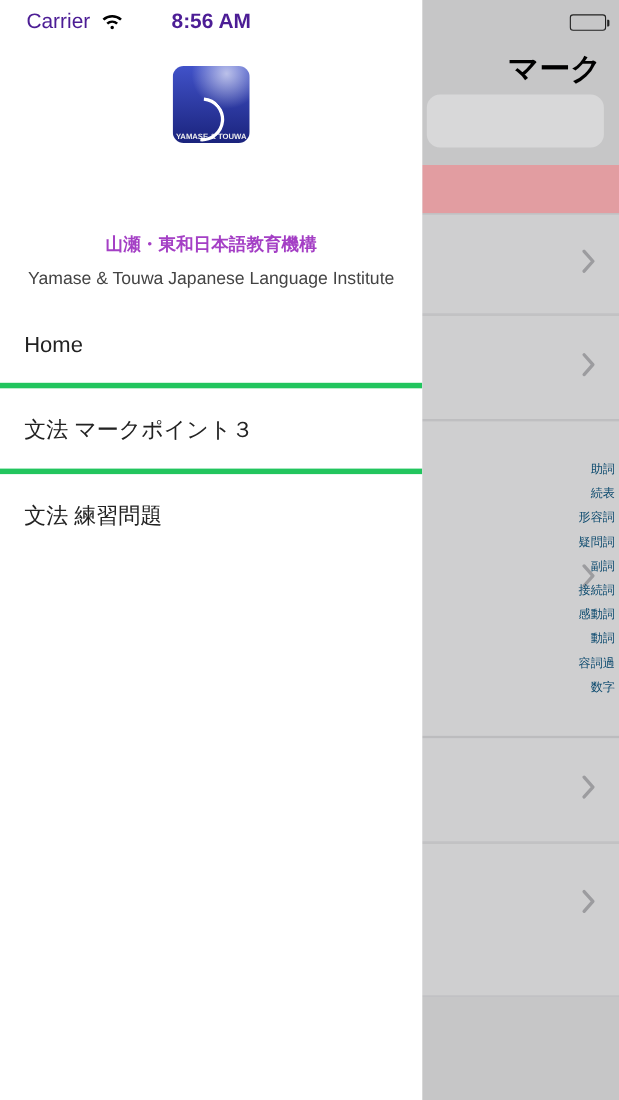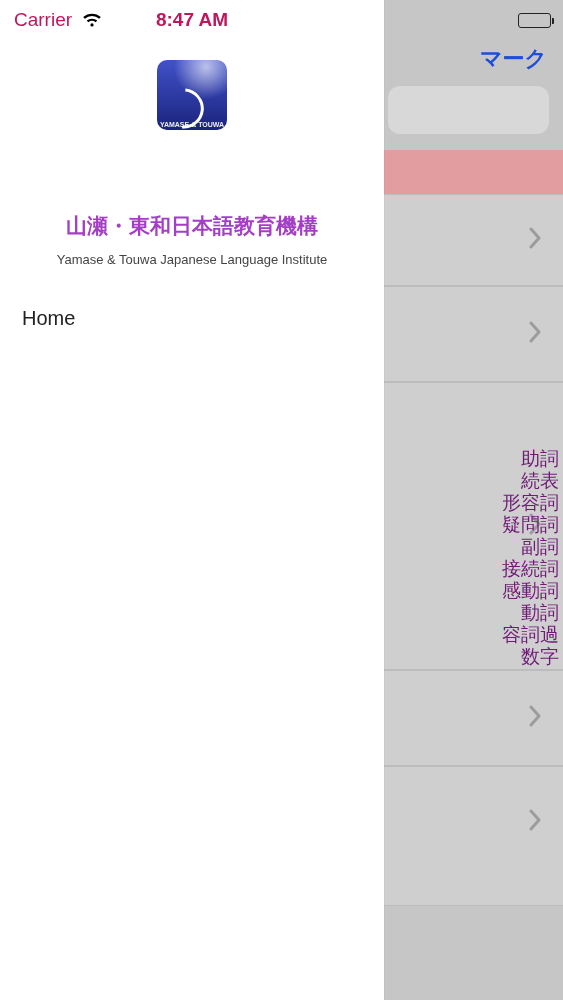--- a/index.html
+++ b/index.html
@@ -11,22 +11,22 @@
     position: absolute;
     inset: 0;
     background: #c6c6c7;
     z-index: 0;
   }
   .under::before { content: ""; } 
   .under .top-right-link {
     position: absolute;
     top: 44px;
     right: 16px;
-    color: #1d4ed8;
-    font-size: 22px;
+    color: #000000;
+    font-size: 28px;
     font-weight: 600;
   }
   .under .battery {
     position: absolute;
     top: 13px;
     right: 12px;
     width: 33px; height: 15px;
     border: 1.5px solid #222;
     border-radius: 3px;
   }
@@ -71,26 +71,25 @@
     transform: translateY(-50%);
     color: #9b9b9e;
     pointer-events: none;
   }
   .under .taglist {
     position: absolute;
     right: 4px;
     top: 50%;
     transform: translateY(-50%);
     text-align: right;
-    font-size: 19px;
+    font-size: 11px;
     line-height: 22px;
-    color: #701a75;
+    color: #0c4a6e;
     font-weight: 500;
     white-space: nowrap;
-    margin-top: 32px;
   }
   .under .row2 .chev { top: 50%; }
 
   
   .drawer {
     position: absolute;
     top: 0; left: 0; bottom: 0;
     width: 384px;
     background: #fff;
     z-index: 10;
@@ -99,23 +98,24 @@
     flex-direction: column;
     overflow: hidden;
   }
   .status {
     height: 40px;
     display: flex;
     align-items: center;
     padding: 0 14px;
     font-size: 19px;
     font-weight: 500;
-    color: #be185d;
+    color: #4c1d95;
     gap: 10px;
     justify-content: flex-start;
+    margin-left: 10px;
   }
   .status .clock {
     position: absolute;
     left: 50%;
     transform: translateX(-50%);
     font-weight: 600;
   }
   .wifi {
     width: 20px; height: 15px;
     display: inline-block;
@@ -152,25 +152,25 @@
     border-radius:50%;
     rotate:-40deg;
   }
   .titles {
     text-align: center;
     margin-top: 82px;
   }
   .titles .jp {
     color: #a43fc5;
     font-weight: 600;
-    font-size: 21px;
+    font-size: 16px;
   }
   .titles .en {
     color: #444;
-    font-size: 13px;
+    font-size: 16px;
     margin-top: 12px;
   }
 
   .menu {
     margin-top: 16px;
     flex: 1;
     overflow: auto;
   }
   .menu .item {
     font-size: 20px;
@@ -244,28 +244,30 @@
 </div>
 
 <div class="drawer">
   <div class="status">
     <span>Carrier</span>
     <span class="wifi">
       <svg viewBox="0 0 20 15">
           <path d="M10 13.5a1.6 1.6 0 1 0 0-3.2 1.6 1.6 0 0 0 0 3.2zM4.7 7.6A8.3 8.3 0 0 1 15.3 7.6l-1.6 1.6a6 6 0 0 0-7.4 0zM1.2 4.1a13.2 13.2 0 0 1 17.6 0L17.2 5.7a10.9 10.9 0 0 0-14.4 0z" fill="#000"></path>
         </svg>
     </span>
-    <span class="clock">8:47 AM</span>
+    <span class="clock">8:56 AM</span>
   </div>
 
   <div class="logo-wrap">
     <div class="logo">YAMASE &amp; TOUWA</div>
   </div>
 
   <div class="titles">
     <div class="jp">山瀬・東和日本語教育機構</div>
     <div class="en">Yamase &amp; Touwa Japanese Language Institute</div>
   </div>
 
   <div class="menu">
     <div class="item">Home</div>
+    <div class="item">文法 マークポイント３</div>
+    <div class="item">文法 練習問題</div>
   </div>
 </div>
 
 </body></html>

